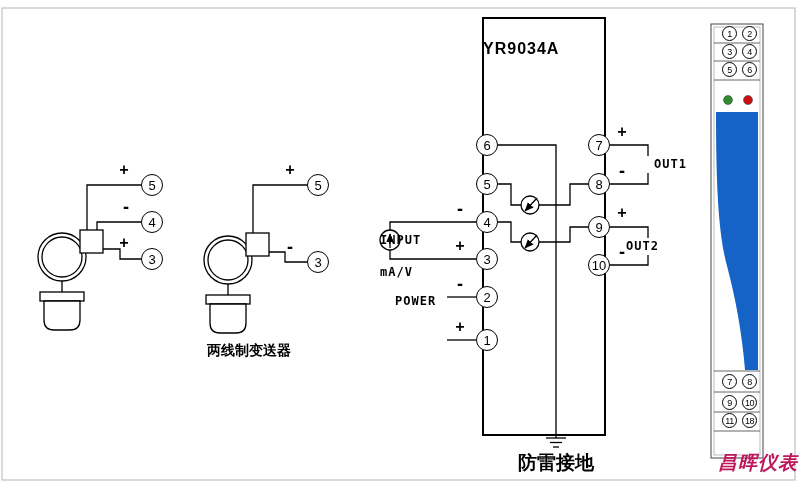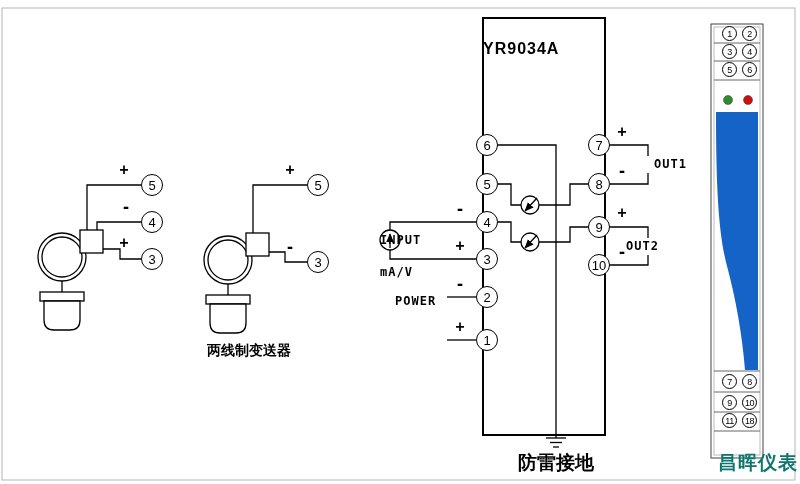--- a/index.html
+++ b/index.html
@@ -153,15 +153,15 @@
   <div class="term-sm" style="left:742px;top:44px">4</div>
   <div class="term-sm" style="left:722px;top:62px">5</div>
   <div class="term-sm" style="left:742px;top:62px">6</div>
   <div class="term-sm" style="left:722px;top:374px">7</div>
   <div class="term-sm" style="left:742px;top:374px">8</div>
   <div class="term-sm" style="left:722px;top:395px">9</div>
   <div class="term-sm" style="left:742px;top:395px">10</div>
   <div class="term-sm" style="left:722px;top:413px">11</div>
   <div class="term-sm" style="left:742px;top:413px">18</div>
 
-  <div class="watermark" style="color: #0f766e;">昌晖仪表</div>
+  <div class="watermark" style="color: #be185d; font-style: italic;">昌晖仪表</div>
 
 </div>
 
 </body></html>

